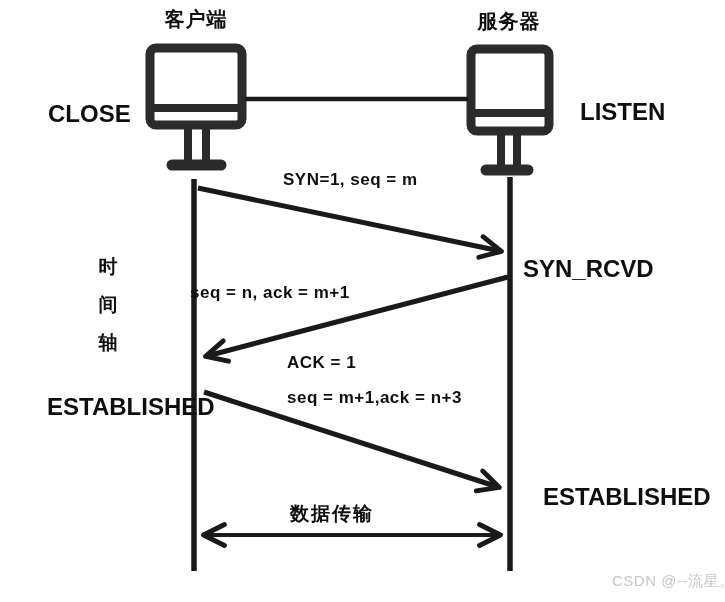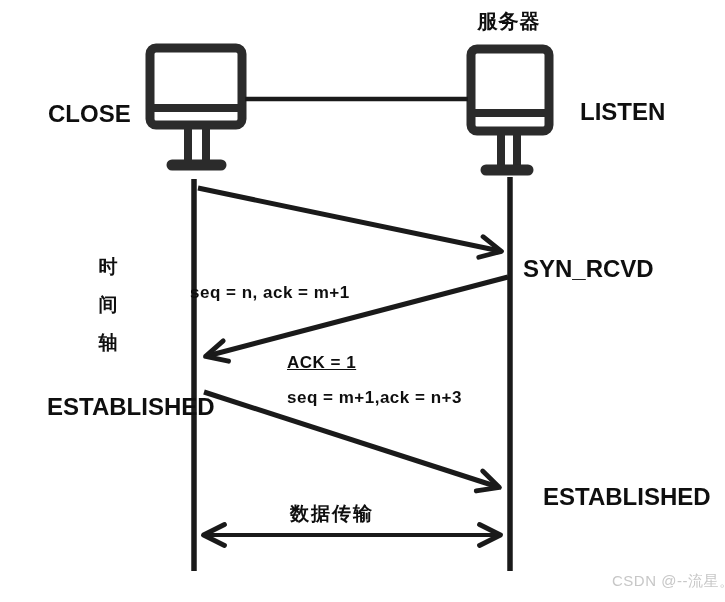--- a/index.html
+++ b/index.html
@@ -38,21 +38,21 @@
   #time-axis {
     position: absolute;
     left: 95px; top: 254px; width: 26px;
     display: flex; flex-direction: column; align-items: center;
     gap: 12px;
     font-size: 19px; font-weight: bold; color: #0f0f0f;
   }
   #msg-syn           { left: 283px; top: 170px; }
   #msg-synack-1      { left: 204px; top: 247px; }
   #msg-synack-2      { left: 190px; top: 283px; }
-  #msg-ack-1         { left: 287px; top: 353px; text-decoration: underline; }
+  #msg-ack-1         { left: 287px; top: 353px; }
   #msg-ack-2         { left: 287px; top: 388px; }
   #data-transfer-label { left: 290px; top: 503px; font-size: 19px; letter-spacing: 2px; }
   #watermark {
     left: 612px; top: 572px;
     font-size: 15px; font-weight: normal;
     color: #c7c7c7; letter-spacing: 0.5px;
   }
 </style>
 </head>
 <body>
@@ -87,34 +87,36 @@
     <line x1="194" y1="179" x2="194" y2="571" stroke="#1a1a1a" stroke-width="5.5"></line>
     <line x1="510" y1="177" x2="510" y2="571" stroke="#1a1a1a" stroke-width="5.5"></line>
 
     <line x1="198" y1="188" x2="500" y2="251" stroke="#1a1a1a" stroke-width="5" marker-end="url(#ah)"></line>
     <line x1="508" y1="277" x2="207" y2="356" stroke="#1a1a1a" stroke-width="5" marker-end="url(#ah)"></line>
     <line x1="204" y1="392" x2="498" y2="487" stroke="#1a1a1a" stroke-width="5" marker-end="url(#ah)"></line>
 
     <line x1="205" y1="535" x2="499" y2="535" stroke="#1a1a1a" stroke-width="4" marker-start="url(#ah)" marker-end="url(#ah)"></line>
   </svg>
 
+  <div class="label cjk-title centered" id="client-title">客户端</div>
   <div class="label cjk-title centered" id="server-title">服务器</div>
 
   <div class="label state" id="close-label">CLOSE</div>
   <div class="label state" id="listen-label">LISTEN</div>
   <div class="label state" id="syn-rcvd-label">SYN_RCVD</div>
   <div class="label state" id="client-est-label">ESTABLISHED</div>
   <div class="label state" id="server-est-label">ESTABLISHED</div>
 
   <div id="time-axis">
     <span>时</span>
     <span>间</span>
     <span>轴</span>
   </div>
 
+  <div class="label msg" id="msg-syn">SYN=1, seq = m</div>
   <div class="label msg" id="msg-synack-2">seq = n, ack = m+1</div>
   <div class="label msg" id="msg-ack-1">ACK = 1</div>
   <div class="label msg" id="msg-ack-2">seq = m+1,ack = n+3</div>
 
   <div class="label" id="data-transfer-label">数据传输</div>
 
   <div class="label" id="watermark">CSDN @--流星。</div>
 
 </div>
 

